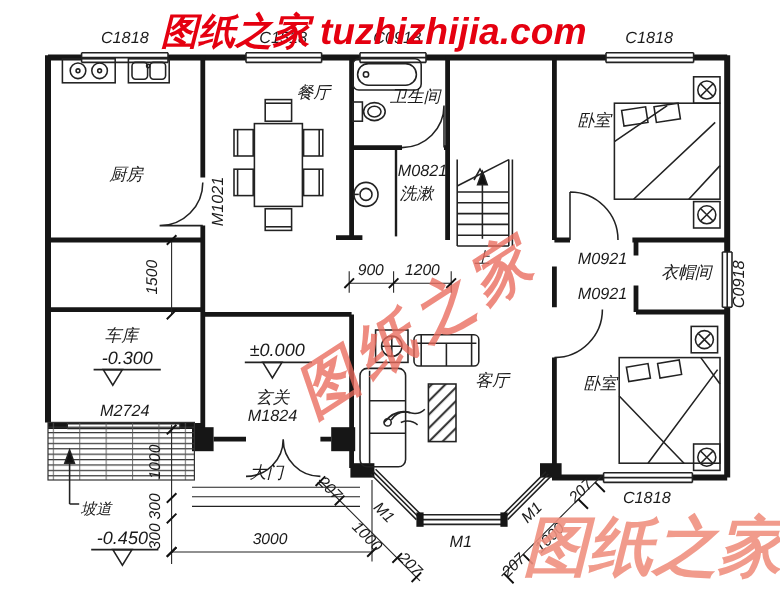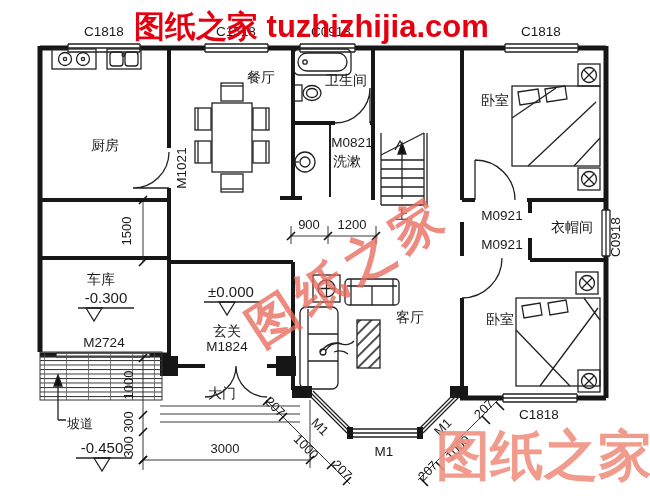--- a/index.html
+++ b/index.html
@@ -1,17 +1,17 @@
 <!DOCTYPE html>
 <html><head>
 <meta charset="utf-8">
 <style>
   html,body{margin:0;padding:0;background:#fff;}
   .canvas{position:relative;width:650px;height:502px;background:#ffffff;overflow:hidden;
-          font-family:"Liberation Sans",sans-serif;}
+          font-family:"Liberation Sans",sans-serif;font-style:italic;}
   svg{position:absolute;left:0;top:0;}
   
   .w5{stroke:#161616;stroke-width:5;fill:none;stroke-linecap:butt}
   .w4{stroke:#161616;stroke-width:4;fill:none;stroke-linecap:butt}
   .w2{stroke:#1c1c1c;stroke-width:2;fill:none}
   .t{stroke:#222;stroke-width:1.3;fill:none}
   .thin{stroke:#222;stroke-width:.9;fill:none}
   .tk{stroke:#111;stroke-width:1.6;fill:none}
   .fillw{fill:#161616;stroke:none}
   text{fill:#1a1a1a;font-family:"Liberation Sans",sans-serif;}

